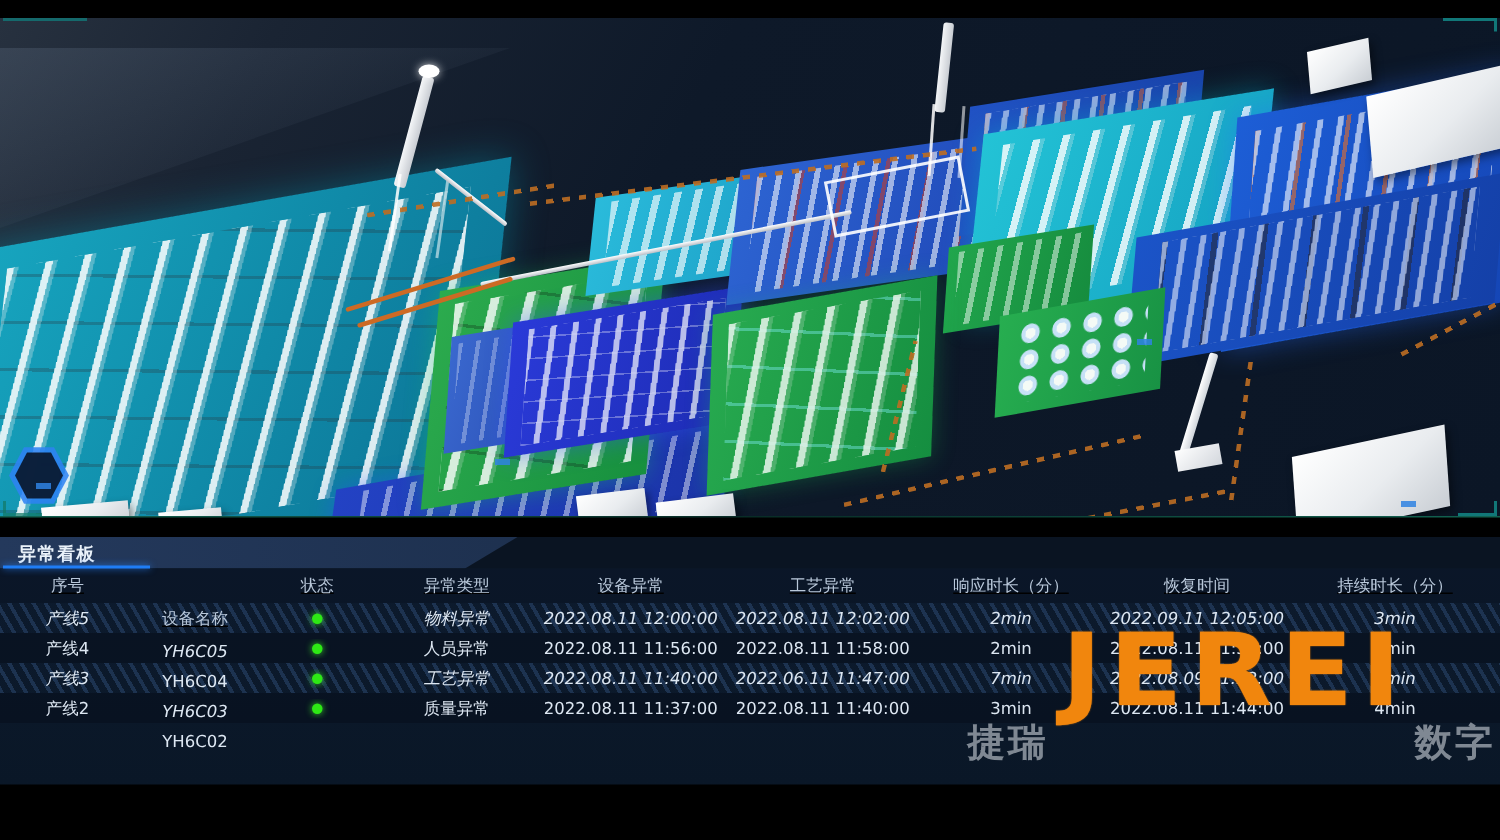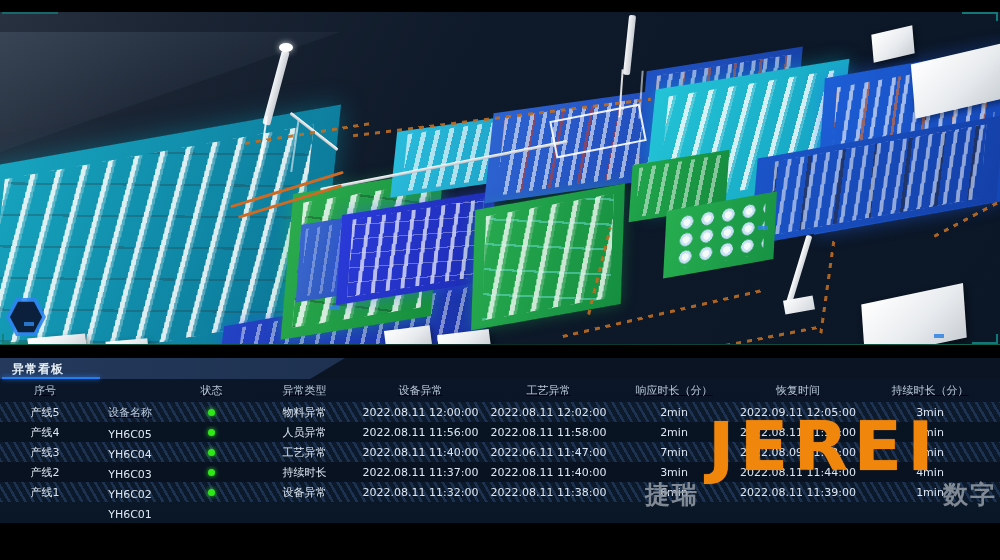--- a/index.html
+++ b/index.html
@@ -166,21 +166,21 @@
     clip-path:polygon(0 0,345px 0,310px 100%,0 100%);
     background:linear-gradient(90deg,#24395c 0%,#1a2c48 55%,#101f36 100%); }
   .panel-title { position:absolute; left:12px; top:3px; font-size:12px; font-weight:bold;
     color:#eaf2fa; letter-spacing:1px; }
   .title-underline { position:absolute; left:2px; bottom:0; width:98px; height:2px; background:#1f7df5;
     box-shadow:0 0 5px rgba(40,130,250,.9); }
 
   .thead { display:flex; height:23px; align-items:center; background:rgba(10,20,36,.6);text-decoration:underline; }
   .trow { display:flex; height:20px; align-items:center; }
   .trow.odd { background:
-    repeating-linear-gradient(60deg,rgba(46,76,118,.50) 0 2.5px,rgba(13,27,46,.25) 2.5px 7px); }
+    repeating-linear-gradient(60deg,rgba(46,76,118,.50) 0 2.5px,rgba(13,27,46,.25) 2.5px 7px); font-style: italic; }
   .trow.even { background:rgba(7,15,28,.55); }
   .cell { text-align:center; font-size:11px; color:#dde7f2; white-space:nowrap; overflow:hidden; }
   .cell.head { color:#b9c8da; font-size:11px; }
   .c0{width:9%;} .c1{width:8%;margin-top:44px;} .c2{width:8.3%;} .c3{width:10.3%;} .c4{width:12.9%;}
   .c5{width:12.7%;} .c6{width:12.4%;} .c7{width:12.4%;} .c8{width:14%;}
   .dot { display:inline-block; width:7px; height:7px; border-radius:50%; background:#2ee815;
     box-shadow:0 0 5px rgba(60,240,40,.9); vertical-align:middle; }
 
   
   .watermark { position:absolute; left:640px; top:416px; width:370px; pointer-events:none; z-index:50; }
@@ -307,37 +307,26 @@
           <div class="cell c4">2022.08.11 11:40:00</div>
           <div class="cell c5">2022.06.11 11:47:00</div>
           <div class="cell c6">7min</div>
           <div class="cell c7">2022.08.09 11:52:00</div>
           <div class="cell c8">5min</div>
         </div>
         <div class="trow even">
           <div class="cell c0">产线2</div>
           <div class="cell c1">YH6C02</div>
           <div class="cell c2"><span class="dot"></span></div>
-          <div class="cell c3">持续时长</div>
+          <div class="cell c3">质量异常</div>
           <div class="cell c4">2022.08.11 11:37:00</div>
           <div class="cell c5">2022.08.11 11:40:00</div>
           <div class="cell c6">3min</div>
           <div class="cell c7">2022.08.11 11:44:00</div>
           <div class="cell c8">4min</div>
-        </div>
-        <div class="trow odd">
-          <div class="cell c0">产线1</div>
-          <div class="cell c1">YH6C01</div>
-          <div class="cell c2"><span class="dot"></span></div>
-          <div class="cell c3">设备异常</div>
-          <div class="cell c4">2022.08.11 11:32:00</div>
-          <div class="cell c5">2022.08.11 11:38:00</div>
-          <div class="cell c6">6min</div>
-          <div class="cell c7">2022.08.11 11:39:00</div>
-          <div class="cell c8">1min</div>
         </div>
       </div>
   </div>
 
   <div class="watermark">
     <div class="wm-logo">JEREI</div>
     <div class="wm-sub">
       <span class="wm-cjk">捷瑞</span>
       <span class="wm-cjk">数字</span>
     </div>

